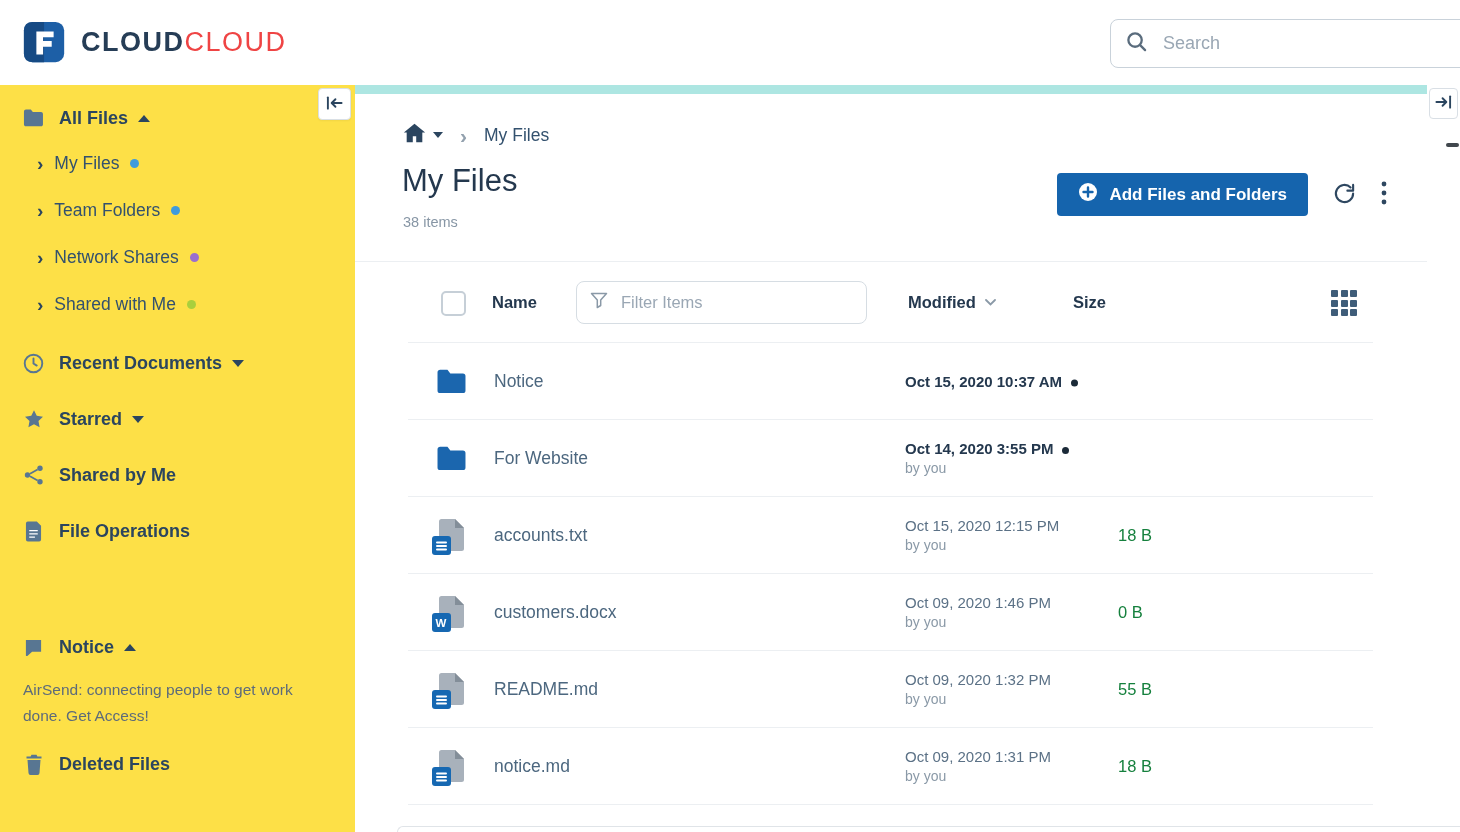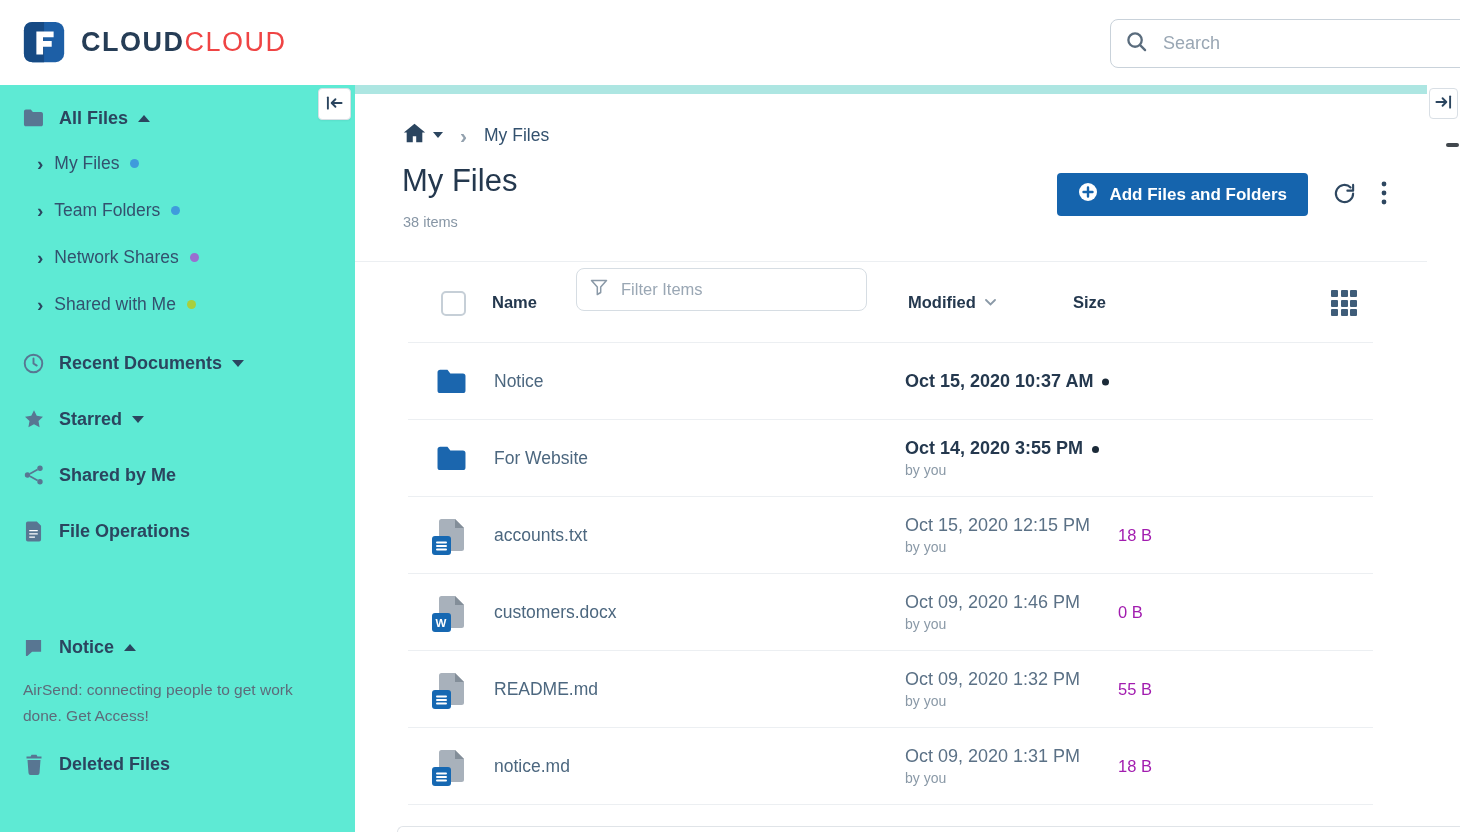--- a/index.html
+++ b/index.html
@@ -14,21 +14,21 @@
   .logo-text .lt-file{font-weight:700;}
   .logo-text .lt-cloud{font-weight:300;color:#ef4444;}
   .search-box{position:absolute;left:1110px;top:19px;width:372px;height:47px;border:1px solid #c9d2da;border-radius:8px;background:#fff;display:flex;align-items:center;padding:0 15px;gap:14px;color:#5a6c7d;}
   .search-box input{border:none;outline:none;flex:1;font-size:18px;color:#33516e;font-family:inherit;background:transparent;}
   input::placeholder{color:#9aa7b4;}
 
   
   .body-row{display:flex;height:747px;}
 
   
-  .sidebar{width:355px;flex:none;position:relative;padding-top:11px;background:#5eead4;}
+  .sidebar{width:355px;flex:none;position:relative;padding-top:11px;background:#fde047;}
   .side-item{display:flex;align-items:center;padding:0 18px 0 21px;cursor:pointer;}
   .side-item .label{font-size:18px;font-weight:700;color:var(--nav,#2b455f);}
   .side-icon{width:25px;margin-right:13px;display:flex;justify-content:center;color:#587692;}
   .row-allfiles{height:44px;}
   .side-sub{height:47px;display:flex;align-items:center;padding-left:37px;cursor:pointer;}
   .sub-chevron{font-size:19px;font-weight:700;color:#2b455f;margin-right:11px;line-height:1;}
   .sub-label{font-size:17.5px;color:#33516e;}
   .dot{width:9px;height:9px;border-radius:50%;margin-left:11px;flex:none;}
   .dot-blue{background:var(--dot-blue,#3f9bdc);}
   .dot-purple{background:var(--dot-purple,#9a6fd0);}
@@ -59,41 +59,41 @@
   .icon-btn{background:none;border:none;padding:0;color:#2e4760;cursor:pointer;display:flex;align-items:center;}
 
   
   .table{position:absolute;left:0;right:0;top:176px;bottom:0;border-top:1px solid var(--line,#eceff2);}
   .thead{position:relative;height:80px;margin:0 54px 0 53px;border-bottom:1px solid var(--line,#eceff2);}
   .cb{position:absolute;left:33px;top:29px;width:21px;height:21px;border:2px solid #c6cfd7;border-radius:5px;background:#fff;cursor:pointer;}
   .h-col{position:absolute;top:31px;font-size:16.5px;font-weight:700;color:#24384e;}
   .h-name{left:84px;}
   .h-mod{left:500px;display:flex;align-items:center;gap:9px;cursor:pointer;}
   .h-size{left:665px;}
-  .filter{position:absolute;left:168px;top:6px;width:291px;height:43px;border:1px solid #d6dde3;border-radius:8px;background:#fff;display:flex;align-items:center;padding:0 13px;gap:11px;color:#8a99a7;box-sizing:border-box;}
+  .filter{position:absolute;left:168px;top:19px;width:291px;height:43px;border:1px solid #d6dde3;border-radius:8px;background:#fff;display:flex;align-items:center;padding:0 13px;gap:11px;color:#8a99a7;box-sizing:border-box;}
   .filter input{border:none;outline:none;flex:1;font-size:16.5px;color:#33516e;font-family:inherit;background:transparent;}
   .grid-btn{position:absolute;right:16px;top:28px;display:grid;grid-template-columns:repeat(3,7px);grid-auto-rows:7px;gap:2.5px;cursor:pointer;background:none;border:none;padding:0;}
   .grid-btn span{background:#3f5d79;border-radius:1px;}
 
   .trow{position:relative;height:76px;margin:0 54px 0 53px;border-bottom:1px solid var(--line,#eceff2);cursor:pointer;}
   .ficon{position:absolute;left:25px;top:50%;transform:translateY(-50%);width:36px;height:36px;display:flex;align-items:center;justify-content:center;}
   .folder-svg{fill:var(--folder,#1b66ae);}
   .page{position:relative;width:25px;height:32px;background:#a8b1bb;border-radius:2.5px;}
   .page::before{content:"";position:absolute;top:0;right:0;width:0;height:0;border-top:9px solid #fff;border-left:9px solid transparent;}
   .page::after{content:"";position:absolute;top:0;right:0;width:0;height:0;border-bottom:9px solid #838e99;border-right:9px solid transparent;}
   .badge{position:absolute;bottom:-4px;left:-7px;width:19px;height:19px;background:var(--badge,#1668b2);border-radius:3px;display:flex;align-items:center;justify-content:center;}
   .badge .bl{width:11px;height:2px;background:#fff;border-radius:1px;box-shadow:0 -3.5px 0 #fff,0 3.5px 0 #fff;}
   .badge-w{color:#fff;font-size:11.5px;font-weight:700;}
   .fname{position:absolute;left:86px;top:50%;transform:translateY(-50%);font-size:17.5px;color:#4c677f;}
   .fmod{position:absolute;left:497px;top:50%;transform:translateY(-50%);}
-  .fdate{font-size:18px;color:#5b7186;white-space:nowrap;}
+  .fdate{font-size:15px;color:#5b7186;white-space:nowrap;}
   .fdate.b{font-weight:700;color:#24384e;}
   .udot{display:inline-block;width:7px;height:7px;border-radius:50%;background:#1b2a38;margin-left:9px;vertical-align:middle;}
   .fby{font-size:14px;color:#8a99a7;margin-top:3px;min-height:1px;}
-  .fsize{position:absolute;left:710px;top:50%;transform:translateY(-50%);font-size:16.5px;color:#a21caf;}
+  .fsize{position:absolute;left:710px;top:50%;transform:translateY(-50%);font-size:16.5px;color:#15803d;}
 
   
   .rail{width:33px;flex:none;position:relative;background:#fff;}
   .rail-btn{position:absolute;top:3px;left:2px;width:29px;height:31px;border:1px solid #d9dfe5;border-radius:4px;background:#fff;color:#2b455f;display:flex;align-items:center;justify-content:center;cursor:pointer;}
   .rail-thumb{position:absolute;top:58px;right:1px;width:13px;height:4px;background:#41474d;border-radius:2px;cursor:pointer;}
 
   .bottom-edge{position:absolute;left:397px;right:0;bottom:0;height:5px;background:#fff;border-top:1px solid #e0e4e8;border-left:1px solid #e0e4e8;border-radius:7px 0 0 0;}
 </style>
 </head>
 <body>

